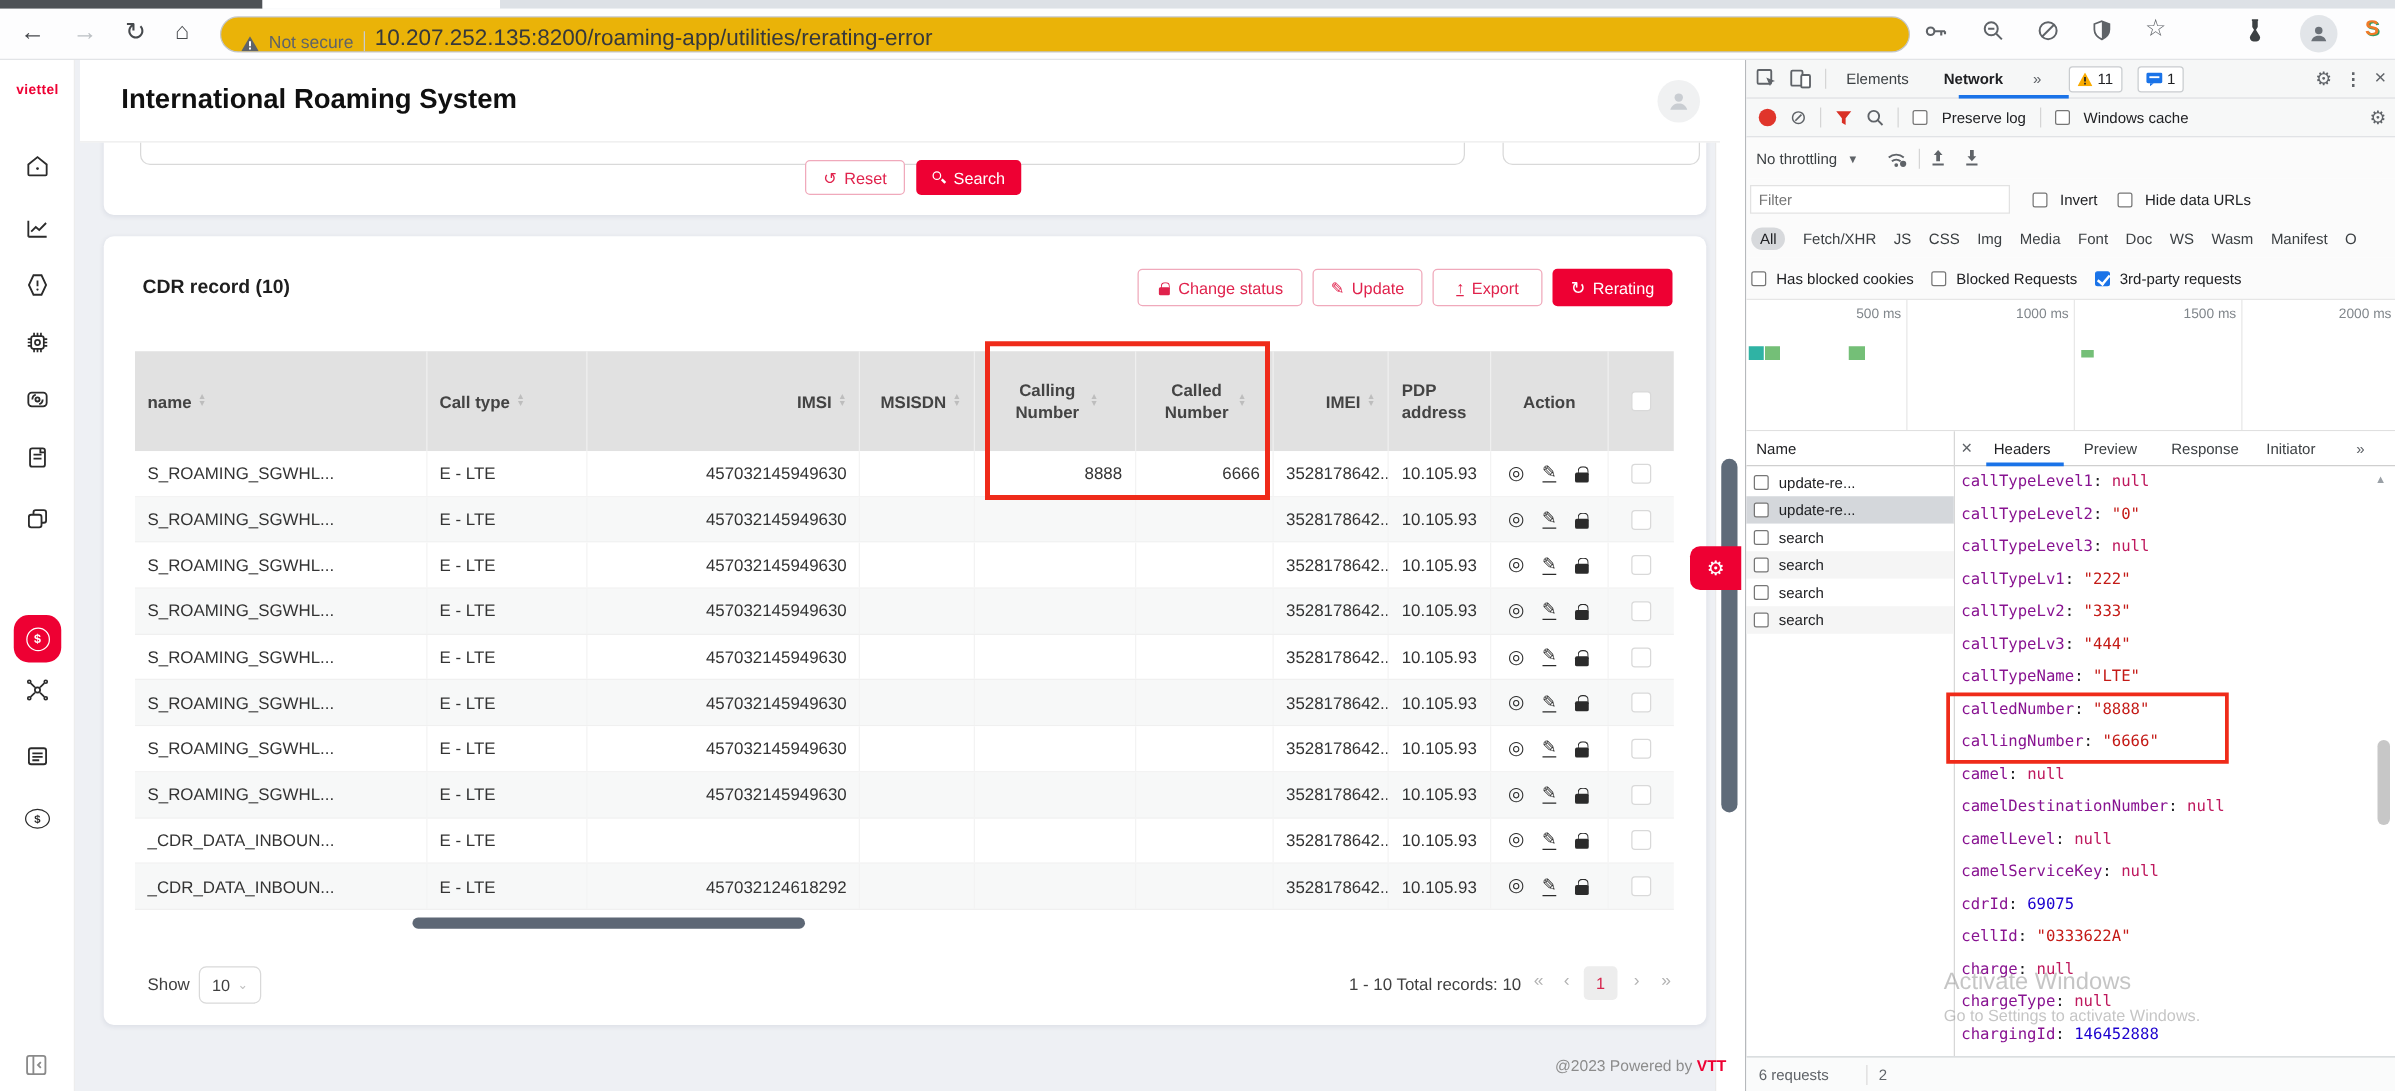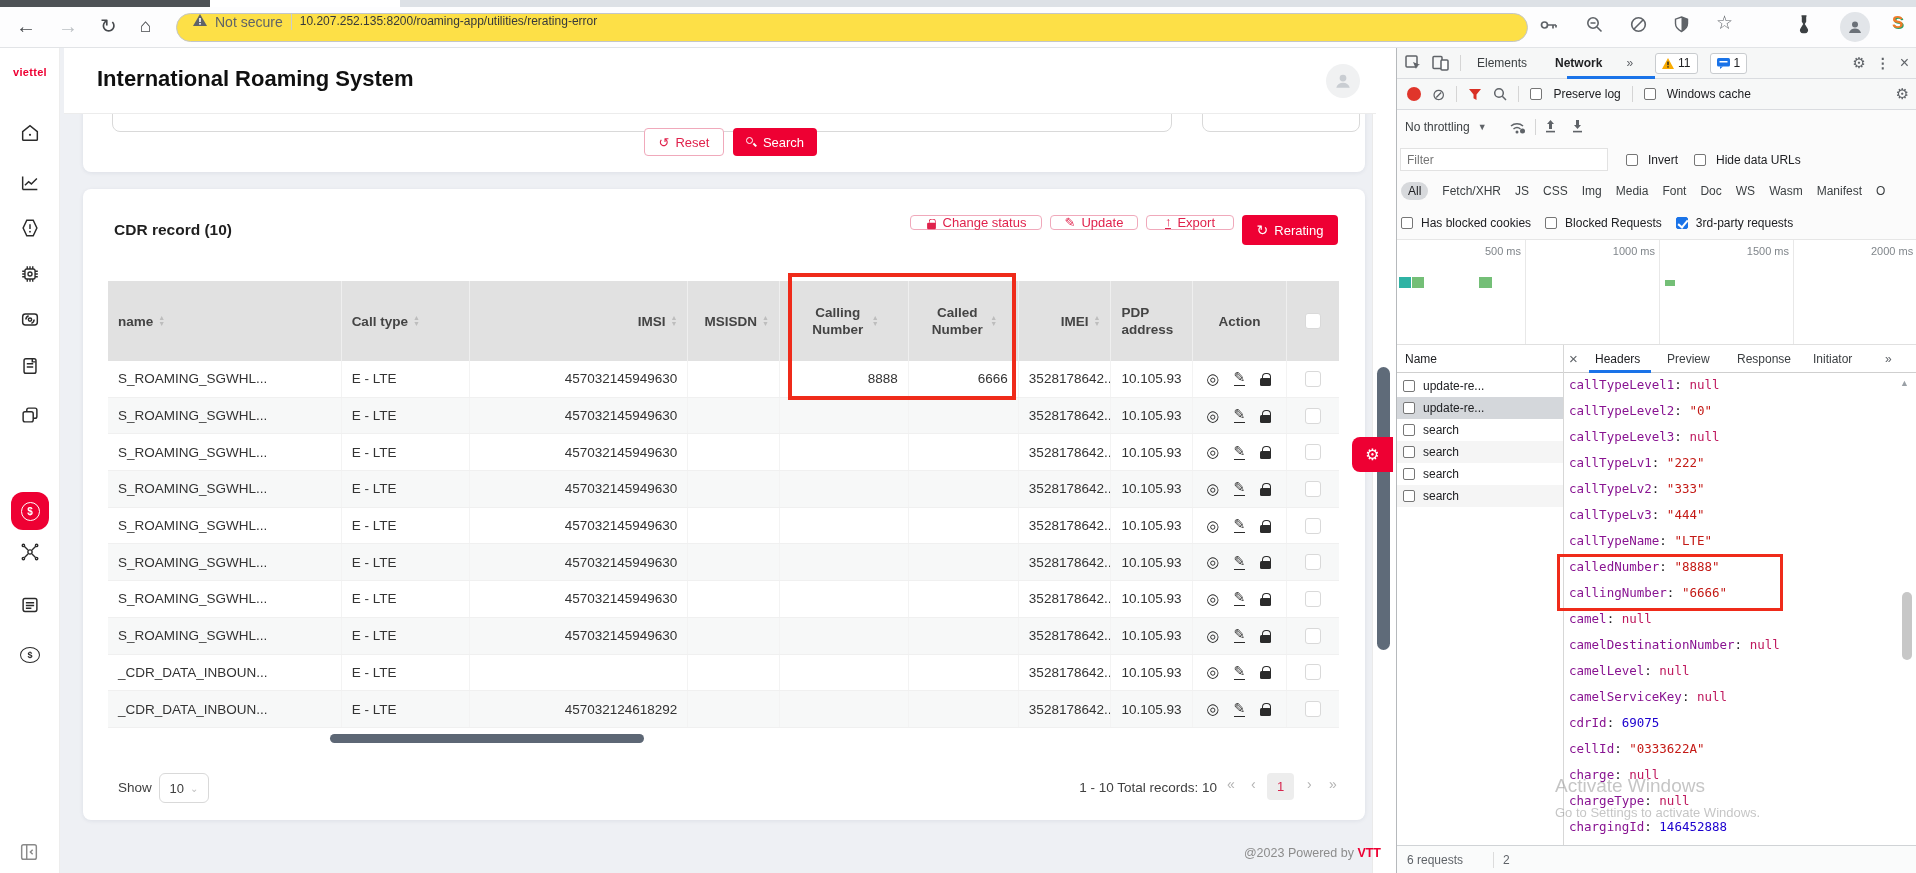--- a/index.html
+++ b/index.html
@@ -3,31 +3,31 @@
 <meta charset="utf-8">
 <style>
 *{margin:0;padding:0;box-sizing:border-box}
 html,body{width:1916px;height:873px;overflow:hidden}
 body{font-family:"Liberation Sans",sans-serif;background:#fff;font-size:13px;color:#333}
 .abs{position:absolute}
 #root{position:relative;width:1916px;height:873px;background:#fff;overflow:hidden}
 svg{display:block}
 
 .navglyph{font-size:20px;color:#46494d;line-height:34px;cursor:default}
-.urlpill{display:flex;align-items:flex-start;background:#fde047;border:1.5px solid #c3c6ca;border-radius:15px;padding:0 16px;gap:8px}
+.urlpill{display:flex;align-items:flex-end;background:#eab308;border:1.5px solid #c3c6ca;border-radius:15px;padding:0 16px;gap:8px}
 .urlsep{width:1px;height:16px;background:#c9ccd0}
 
 .sb-logo{color:#ee0033;font-weight:bold;font-size:11px;letter-spacing:.3px}
 .sbi{position:absolute;left:19px;width:22px;height:22px}
 .sb-pill{position:absolute;left:11px;width:38px;height:38px;background:#ee0033;border-radius:12px;display:flex;align-items:center;justify-content:center}
 .dollar-ring{display:flex;align-items:center;justify-content:center;border:1.6px solid #fff;border-radius:50%;width:19px;height:19px;color:#fff;font-size:10px;font-weight:bold}
 .dollar-ellipse{display:flex;align-items:center;justify-content:center;border:1.6px solid #2b2b2b;border-radius:50%;width:20px;height:16px;color:#2b2b2b;font-size:9px;font-weight:bold;margin-top:3px}
 
 .card{position:absolute;background:#fff;border-radius:8px;box-shadow:0 1px 4px rgba(20,40,80,.08)}
-.btn-outline{position:absolute;display:flex;align-items:center;justify-content:center;gap:6px;height:15px;border:1px solid #f0a9bb;border-radius:4px;color:#e0224c;background:#fff;font-size:13px;cursor:pointer}
+.btn-outline{position:absolute;display:flex;align-items:center;justify-content:center;gap:6px;height:30px;border:1px solid #f0a9bb;border-radius:4px;color:#e0224c;background:#fff;font-size:13px;cursor:pointer}
 .btn-fill{position:absolute;display:flex;align-items:center;justify-content:center;gap:6px;height:30px;border-radius:4px;color:#fff;background:#ee0033;font-size:13px;cursor:pointer}
 .thead{position:absolute;display:flex;background:#e1e1e1;height:80px}
 .th{display:flex;align-items:center;font-size:13.5px;font-weight:600;color:#444;border-right:1px solid #efefef;padding:0 10px;line-height:17px}
 .tr{display:flex;height:36.7px;align-items:center;border-bottom:1px solid #f0f0f0;background:#fff}
 .tr.even{background:#f7f8f8}
 .td{font-size:13.5px;color:#333;padding:0 10px;border-right:1px solid #f3f3f3;height:100%;display:flex;align-items:center;overflow:hidden;white-space:nowrap}
 .c0{width:238px}.c1{width:131px}.c2{width:222px}.c3{width:93px}.c4{width:131px}.c5{width:112px}.c6{width:94px}.c7{width:83px}.c8{width:95px}.c9{width:53px;border-right:none!important}
 .num{justify-content:flex-end}
 .ctr{justify-content:center;text-align:center}
 .sort{display:inline-flex;flex-direction:column;font-size:7px;color:#bdbdbd;line-height:6px;margin-left:5px}
@@ -75,21 +75,21 @@
     <div class="abs urlpill" style="left:176px;top:6px;width:1352px;height:29px">
       <span>
         <svg width="14" height="12" viewBox="0 0 14 12">
             <path d="M7 0 14 12H0Z" fill="#5f6368"></path>
             <rect x="6.2" y="4" width="1.6" height="4" fill="#fff"></rect>
             <rect x="6.2" y="9" width="1.6" height="1.6" fill="#fff"></rect>
           </svg>
       </span>
       <span style="color:#5f6368;font-size:14px">Not secure</span>
       <span class="urlsep"></span>
-      <span style="color:#36383b;font-size:12px">10.207.252.135:8200/roaming-app/utilities/rerating-error</span>
+      <span style="color:#36383b;font-size:18px">10.207.252.135:8200/roaming-app/utilities/rerating-error</span>
     </div>
     <span class="abs" style="left:1540px;top:11px">
       <svg width="18" height="14" viewBox="0 0 18 14">
           <circle cx="4.5" cy="7" r="3" fill="none" stroke="#5f6368" stroke-width="1.7"></circle>
           <path d="M7.5 7H16M13 7v3.4M16 7v2.4" stroke="#5f6368" stroke-width="1.7" fill="none"></path>
         </svg>
     </span>
     <span class="abs" style="left:1586px;top:9px">
       <svg width="17" height="17" viewBox="0 0 17 17">
           <circle cx="7" cy="7" r="5.2" fill="none" stroke="#5f6368" stroke-width="1.6"></circle>

